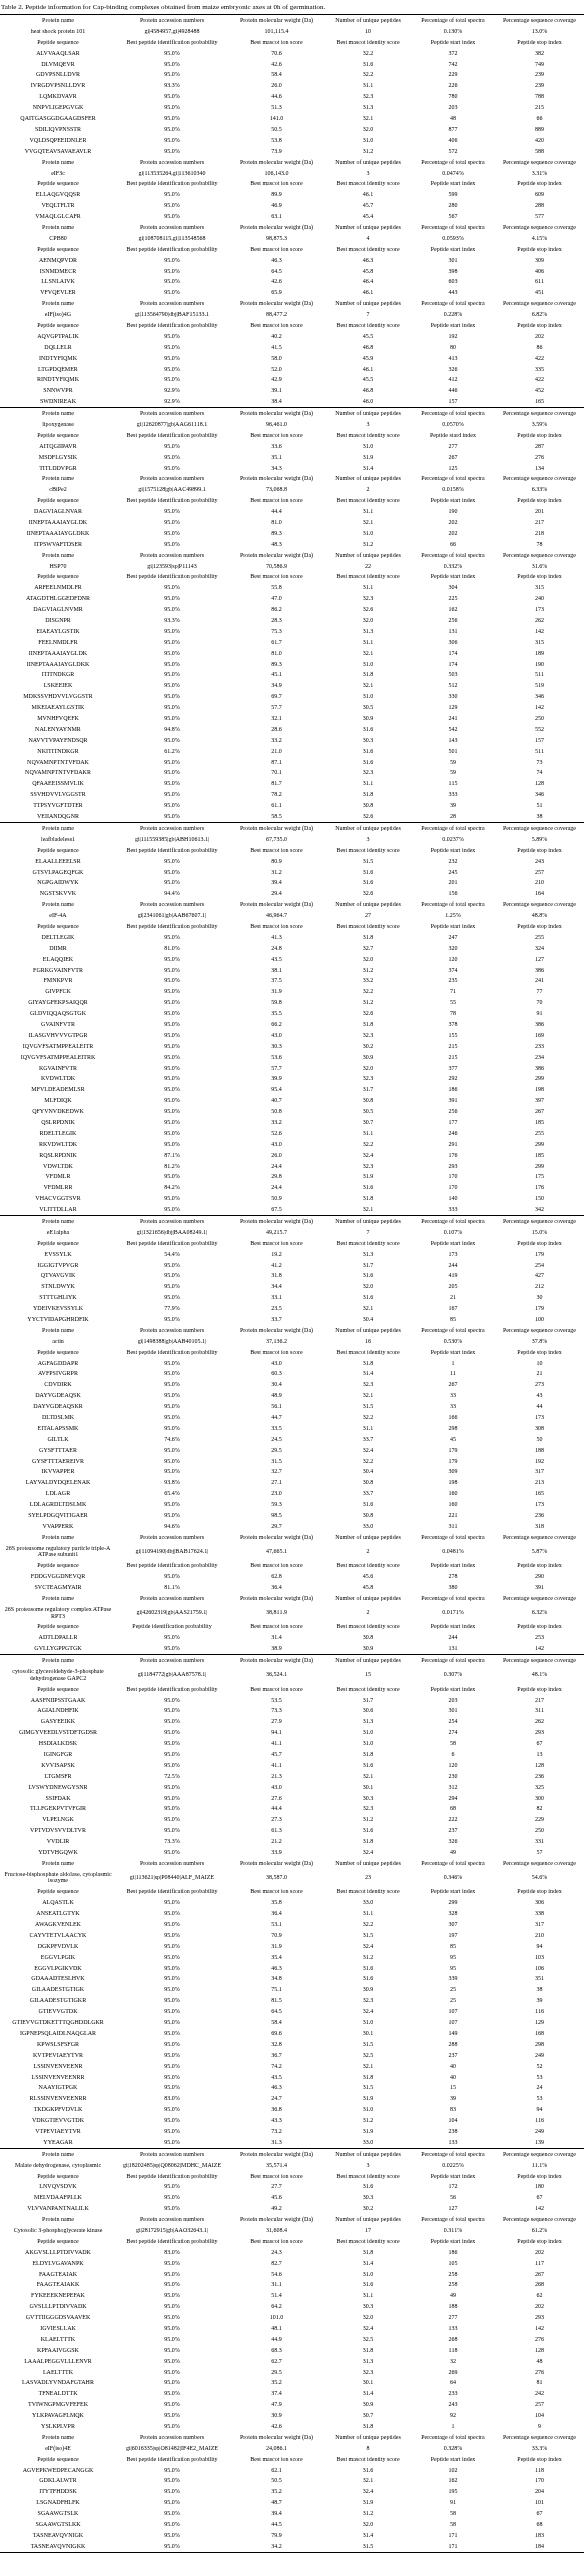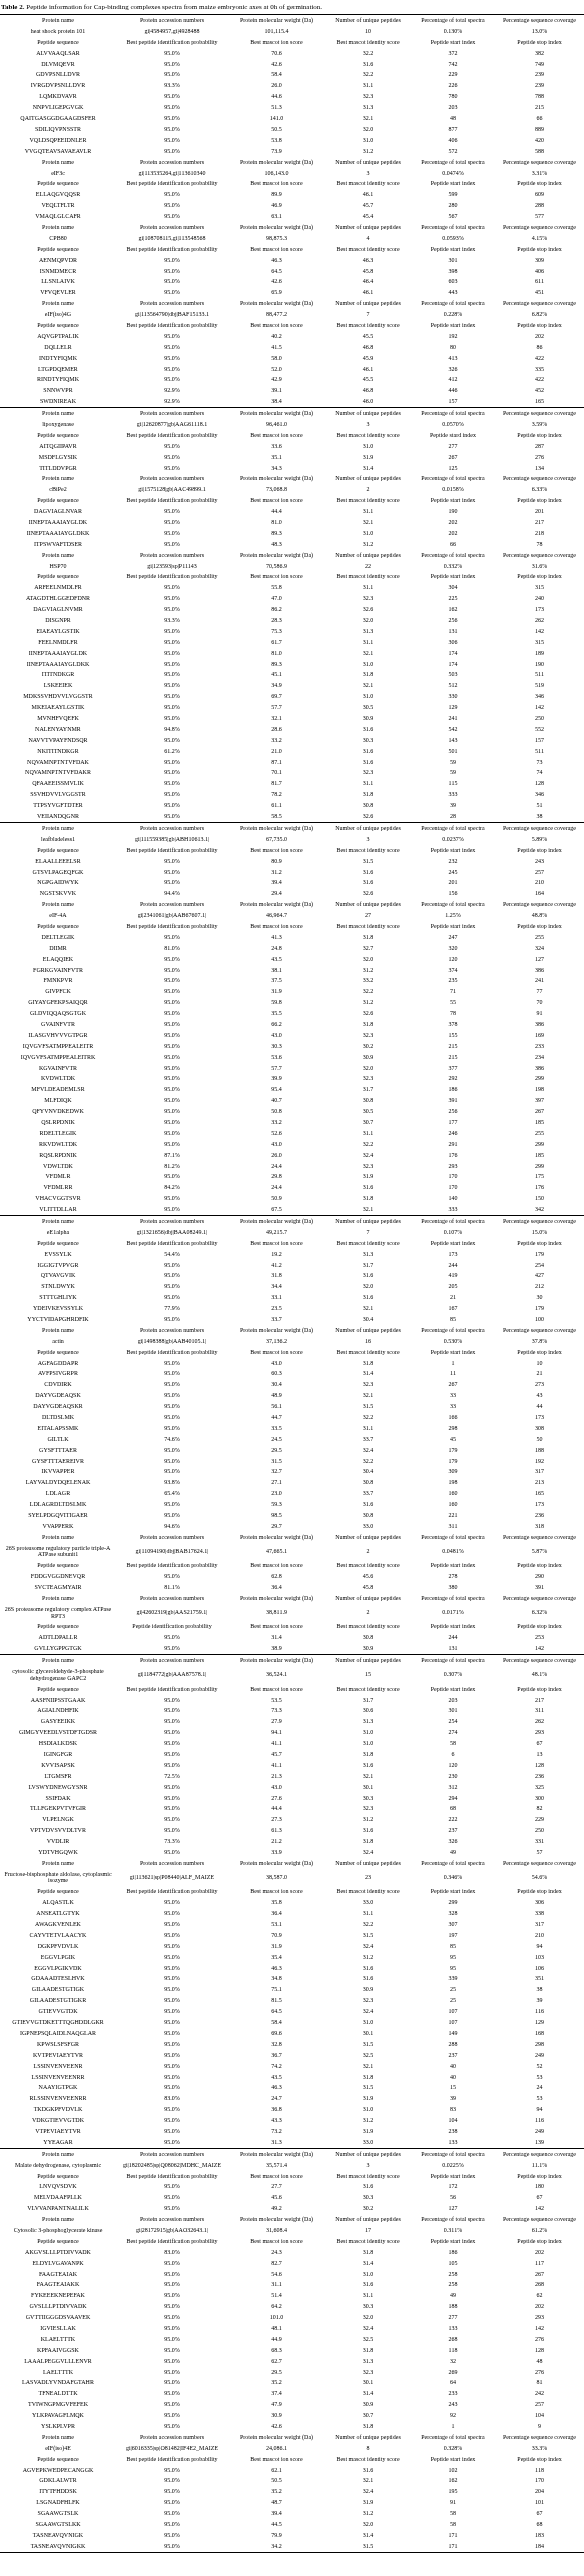--- a/index.html
+++ b/index.html
@@ -1,30 +1,30 @@
 <!DOCTYPE html>
 <html style="font-size:8.2px"><head>
 <meta charset="utf-8">
 <style>
   html,body{margin:0;padding:0;background:#ffffff;}
   body{width:584px;font-family:"Liberation Serif","DejaVu Serif",serif;color:#000;}
   .caption{font-size:7px;padding:3.1px 1px 2.1px 1px;line-height:1.25;}
-  .caption b{font-weight:bold;}
+  .caption b{font-weight:normal;}
   table{width:584px;border-collapse:collapse;table-layout:fixed;border-top:1px solid #000;}
   td{font-size:6px;line-height:6.7px;text-align:center;vertical-align:middle;
      padding:2.1px 1px;overflow:hidden;word-wrap:break-word;}
   tr.hdr td{font-size:6px;}
   tbody.divider-after > tr:last-child > td{border-bottom:1px solid #000;}
   col.c1{width:116px;} col.c2{width:112px;} col.c3{width:97px;}
   col.c4{width:86px;} col.c5{width:84px;} col.c6{width:89px;}
 </style>
 </head>
 <body>
 
-<div class="caption"><b>Table 2.</b><span> Peptide information for Cap-binding complexes spectra from maize embryonic axes at 0h of germination.</span></div>
+<div class="caption"><b>Table 2.</b><span> Peptide information for Cap-binding complexes obtained from maize embryonic axes at 0h of germination.</span></div>
 
 <table id="tbl">
   <colgroup>
     <col class="c1">
       <col class="c2">
       <col class="c3">
       <col class="c4">
       <col class="c5">
       <col class="c6">
   </colgroup>

